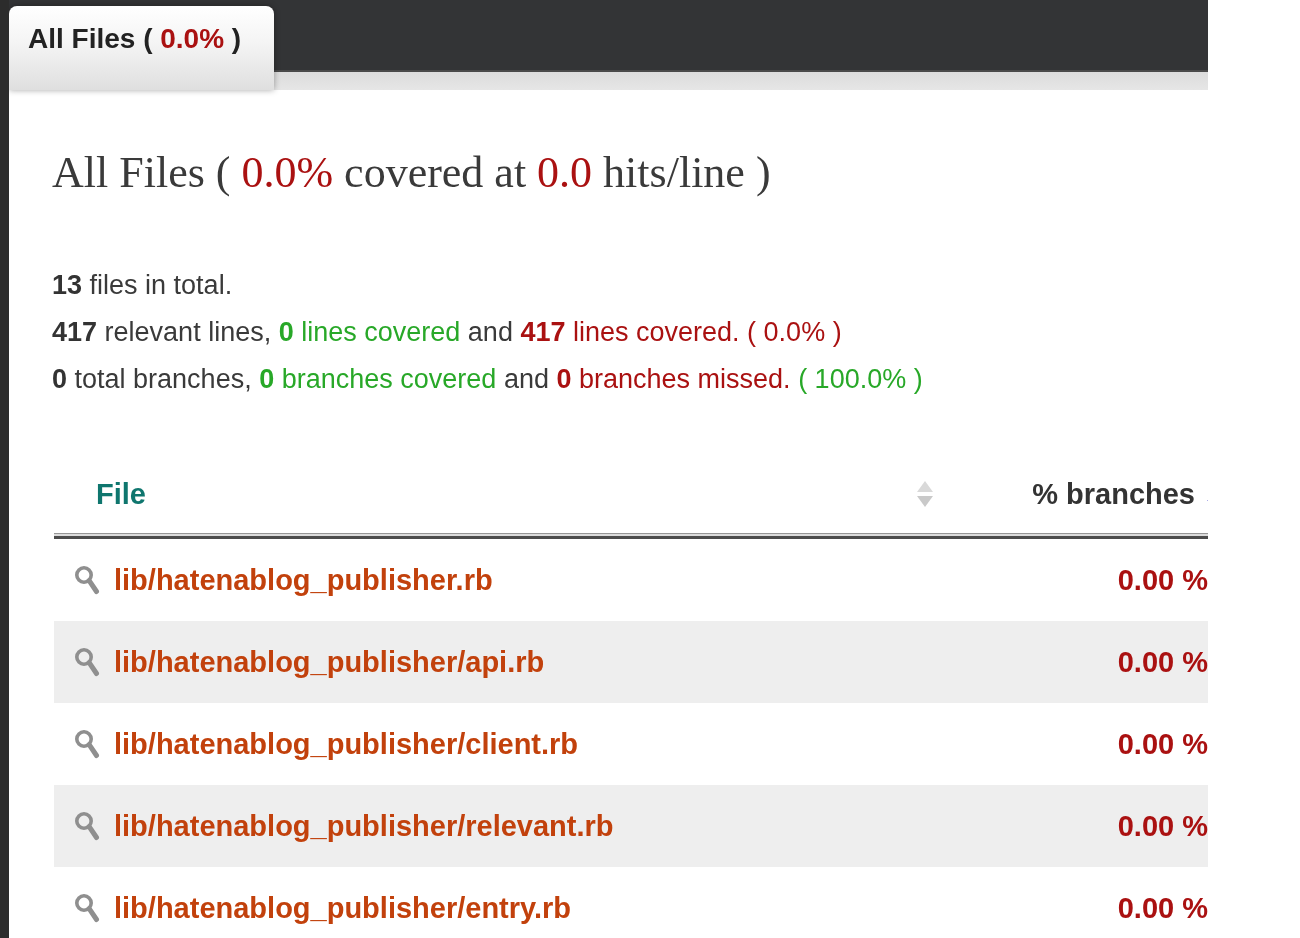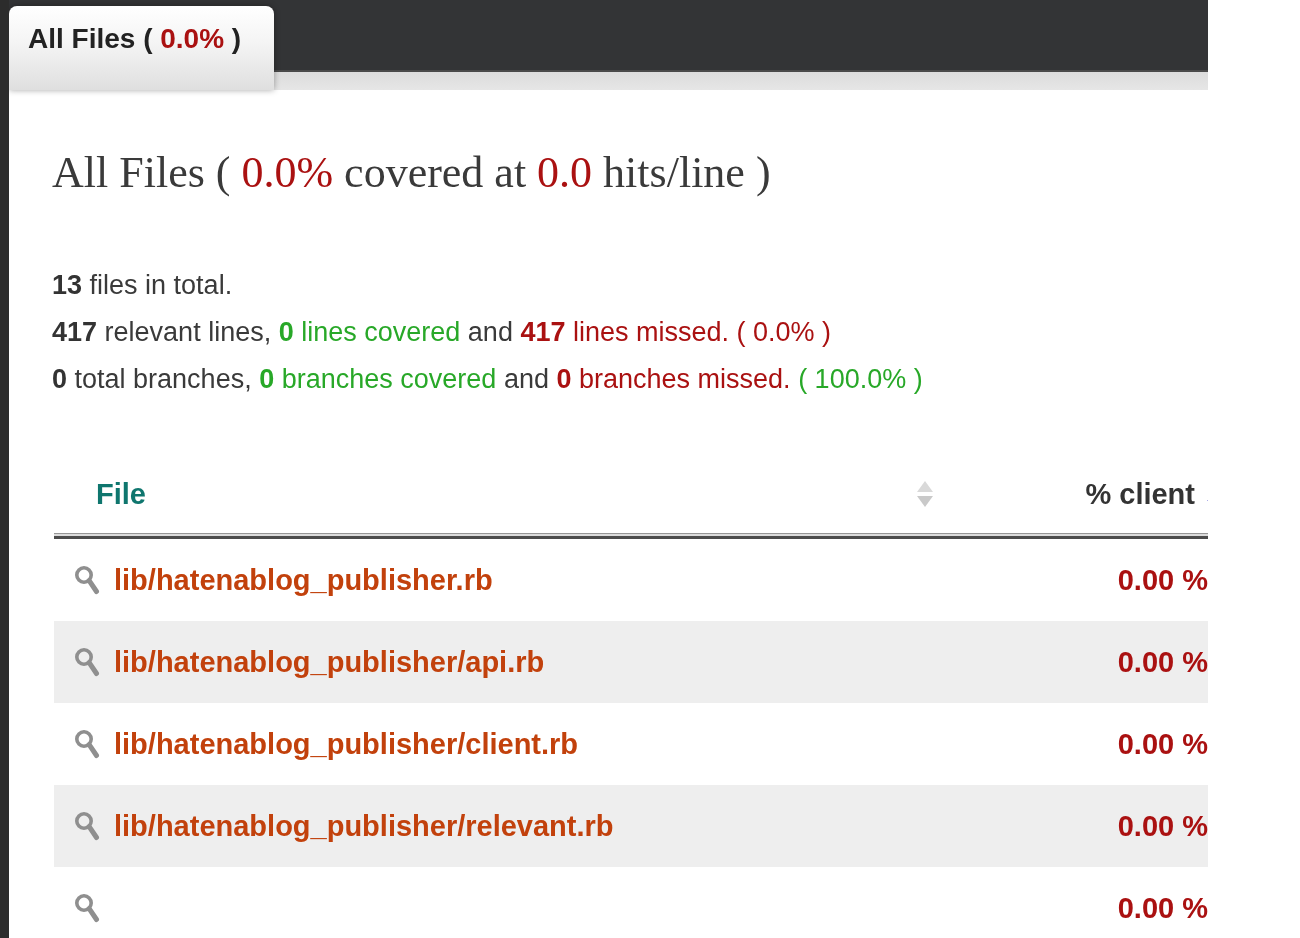--- a/index.html
+++ b/index.html
@@ -104,21 +104,21 @@
         <b class="dark">13</b>
         <span>files in total.</span>
       </div>
       <div>
         <b class="dark">417</b>
         <span>relevant lines,</span>
         <b class="green">0</b>
         <span class="green">lines covered</span>
         <span>and</span>
         <b class="redtxt">417</b>
-        <span class="redtxt">lines missed.</span>
+        <span class="redtxt">lines covered.</span>
         <span class="redtxt">( 0.0% )</span>
       </div>
       <div>
         <b class="dark">0</b>
         <span>total branches,</span>
         <b class="green">0</b>
         <span class="green">branches covered</span>
         <span>and</span>
         <b class="redtxt">0</b>
         <span class="redtxt">branches missed.</span>
@@ -129,21 +129,21 @@
     <div class="filetable">
       <div class="thead">
         <div class="th-file">
           <span>File</span>
           <span class="sort-neutral">
             <span class="tri tri-up" style="display:block"></span>
             <span class="tri tri-down" style="display:block"></span>
           </span>
         </div>
         <div class="th-covered">
-          <span>% client</span><span class="sort-asc"></span>
+          <span>% branches</span><span class="sort-asc"></span>
         </div>
       </div>
       <div class="head-rule"></div>
 
       <div class="row">
         <div class="cell-file">
           <svg class="magnifier" viewBox="0 0 28 31">
             <circle cx="11" cy="10" r="7.2" fill="none" stroke="#8f8f8f" stroke-width="3.6"></circle>
             <line x1="16.2" y1="15.6" x2="23.5" y2="26.5" stroke="#8f8f8f" stroke-width="5" stroke-linecap="round"></line>
           </svg>
@@ -184,19 +184,20 @@
         </div>
         <div class="cell-covered">0.00 %</div>
       </div>
 
       <div class="row">
         <div class="cell-file">
           <svg class="magnifier" viewBox="0 0 28 31">
             <circle cx="11" cy="10" r="7.2" fill="none" stroke="#8f8f8f" stroke-width="3.6"></circle>
             <line x1="16.2" y1="15.6" x2="23.5" y2="26.5" stroke="#8f8f8f" stroke-width="5" stroke-linecap="round"></line>
           </svg>
+          <span>lib/hatenablog_publisher/entry.rb</span>
         </div>
         <div class="cell-covered">0.00 %</div>
       </div>
 
     </div>
   </div>
 </div>
 
 </body></html>

